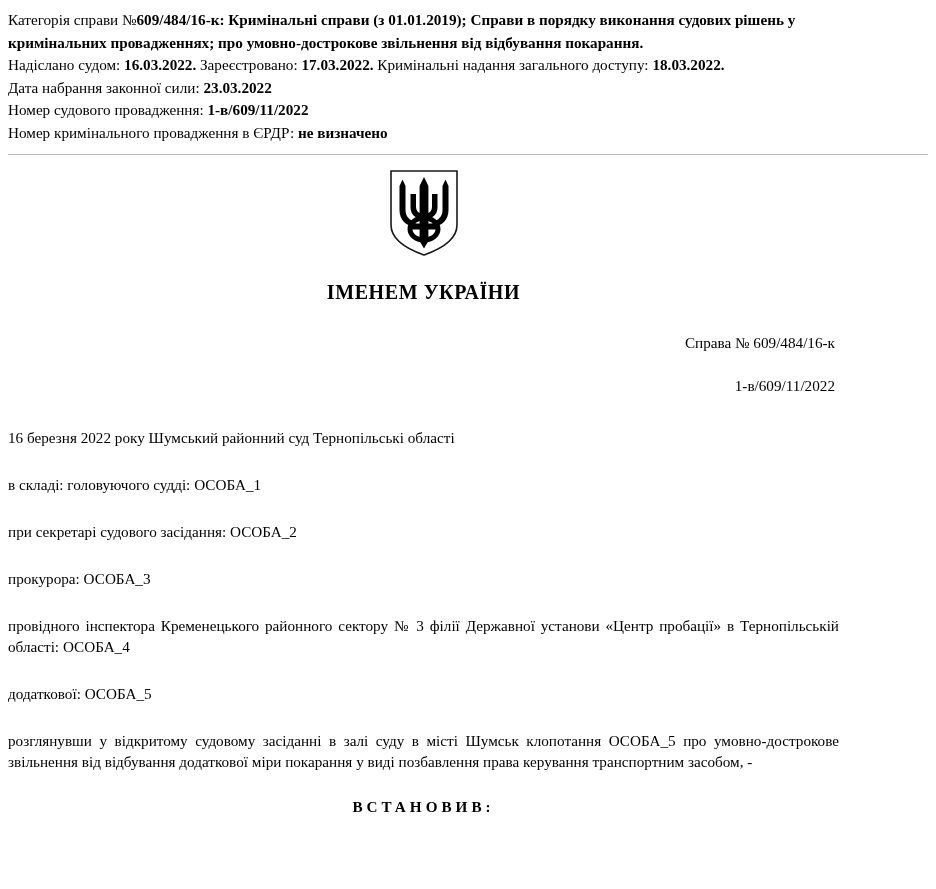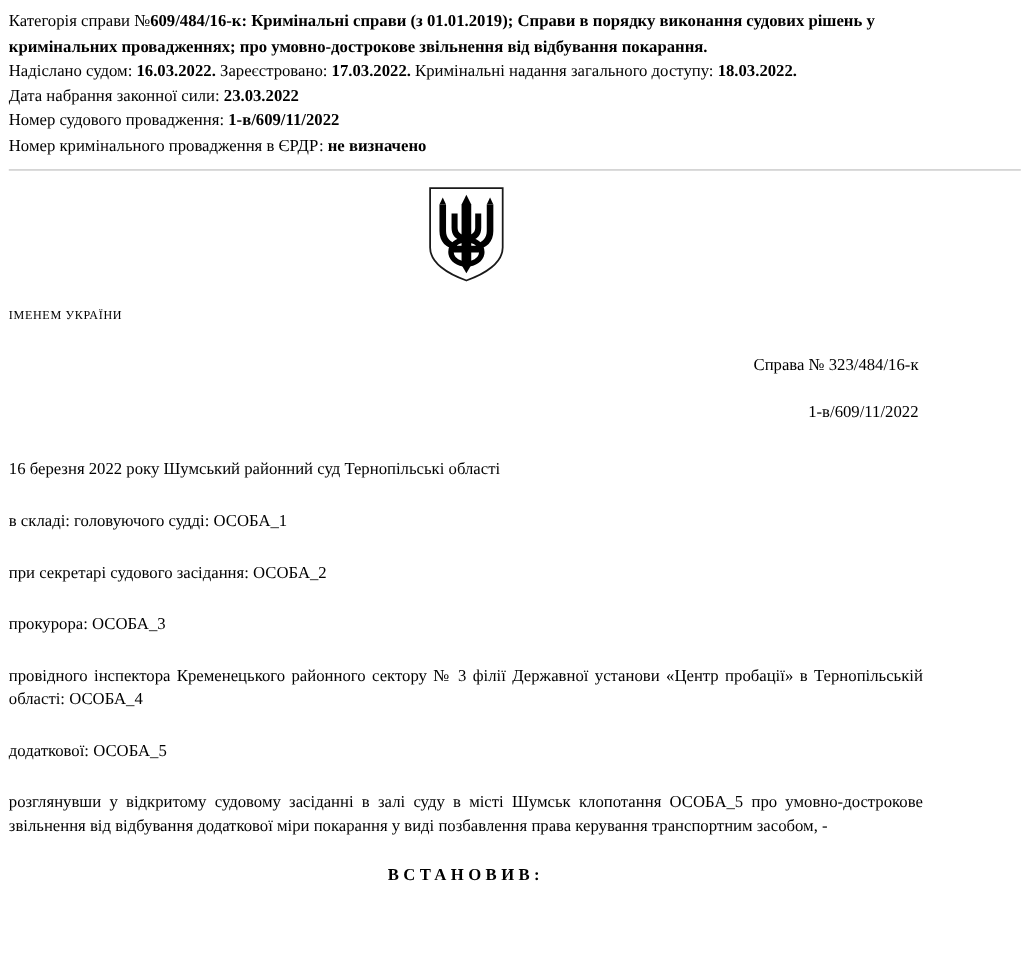--- a/index.html
+++ b/index.html
@@ -55,23 +55,23 @@
 
   
   .doc-title {
     text-align: center;
     font-weight: bold;
     font-size: 15.5px;
     letter-spacing: 0.6px;
     margin: 16px 0 0 0;
   }
   .doc-subtitle {
-    text-align: left;
-    font-weight: normal;
-    font-size: 11px;
+    text-align: center;
+    font-weight: bold;
+    font-size: 20px;
     letter-spacing: 0.6px;
     margin: 24px 0 0 0;
   }
 
   
   .case-no {
     text-align: right;
     font-size: 15.2px;
     margin: 30px 0 0 0;
     padding-right: 4px;
@@ -162,21 +162,21 @@
         <path d="M35 46.5 C25.5 46.5 18.5 52.5 18.5 60 C18.5 67.5 25.5 73.5 35 73.5
                  C44.5 73.5 51.5 67.5 51.5 60 C51.5 52.5 44.5 46.5 35 46.5 Z
                  M35 51.5 C41.8 51.5 46.5 55.3 46.5 60 C46.5 64.7 41.8 68.5 35 68.5
                  C28.2 68.5 23.5 64.7 23.5 60 C23.5 55.3 28.2 51.5 35 51.5 Z"></path>
       </g>
     </svg>
   </div>
 
   <h2 class="doc-subtitle">ІМЕНЕМ УКРАЇНИ</h2>
 
-  <p class="case-no">Справа № 323/484/16-к</p>
+  <p class="case-no">Справа № 609/484/16-к</p>
   <p class="case-proc">1-в/609/11/2022</p>
 
   <div class="body-block">
 
     <p class="para single">16 березня 2022 року Шумський районний суд Тернопільські області</p>
 
     <p class="para single">в складі: головуючого судді: ОСОБА_1</p>
 
     <p class="para single">при секретарі судового засідання: ОСОБА_2</p>
 

